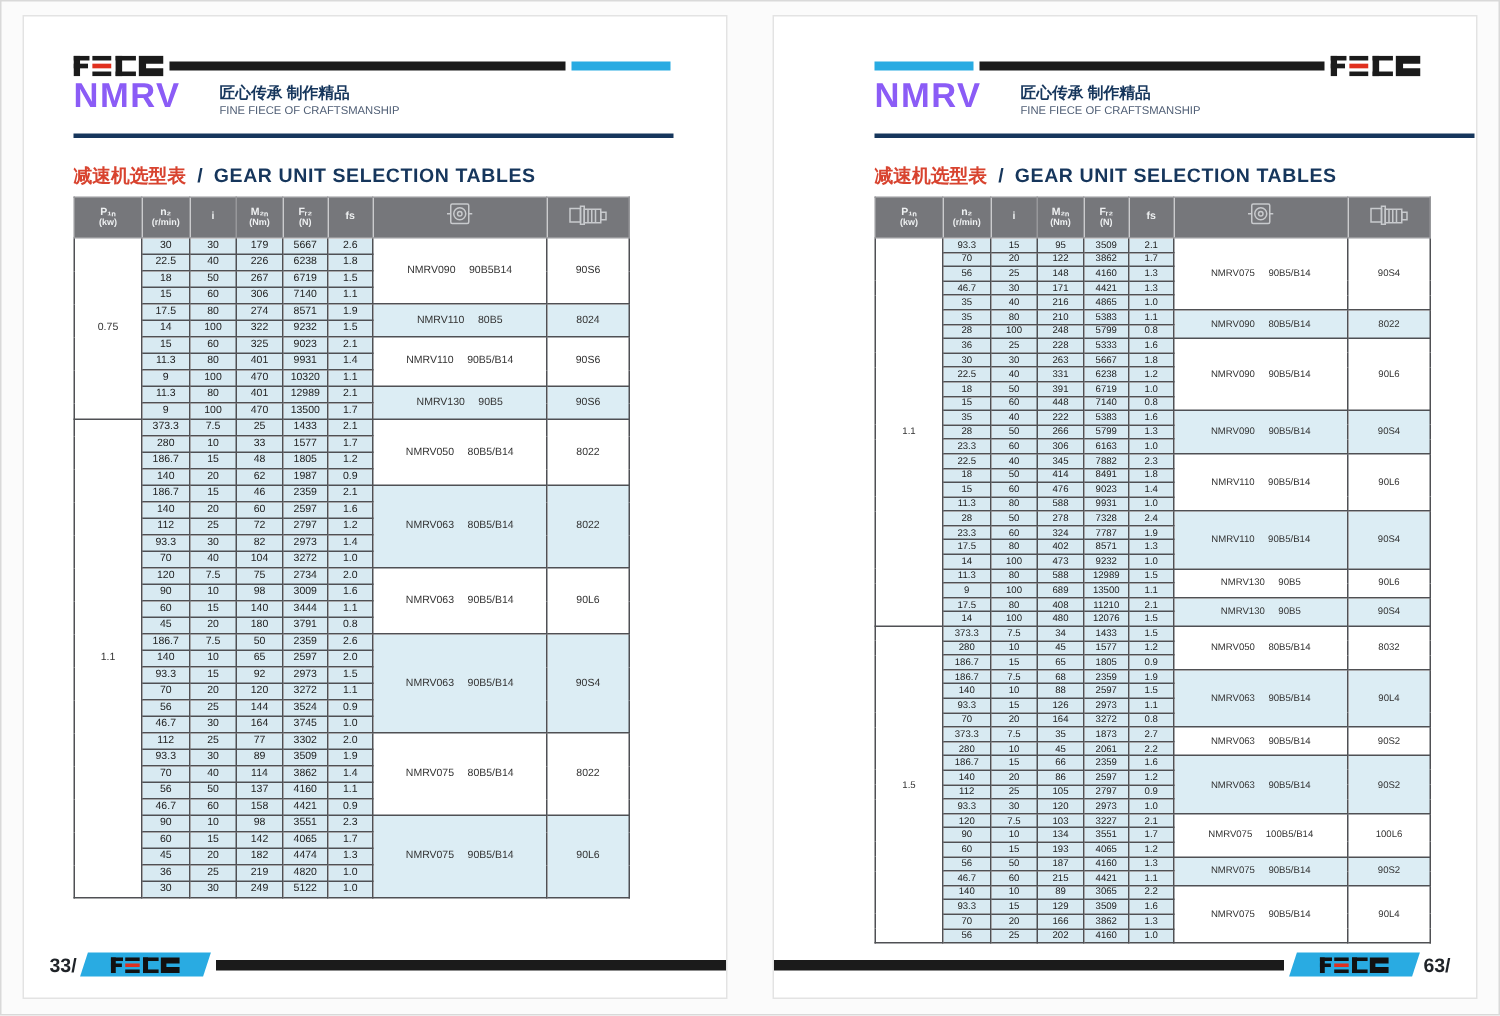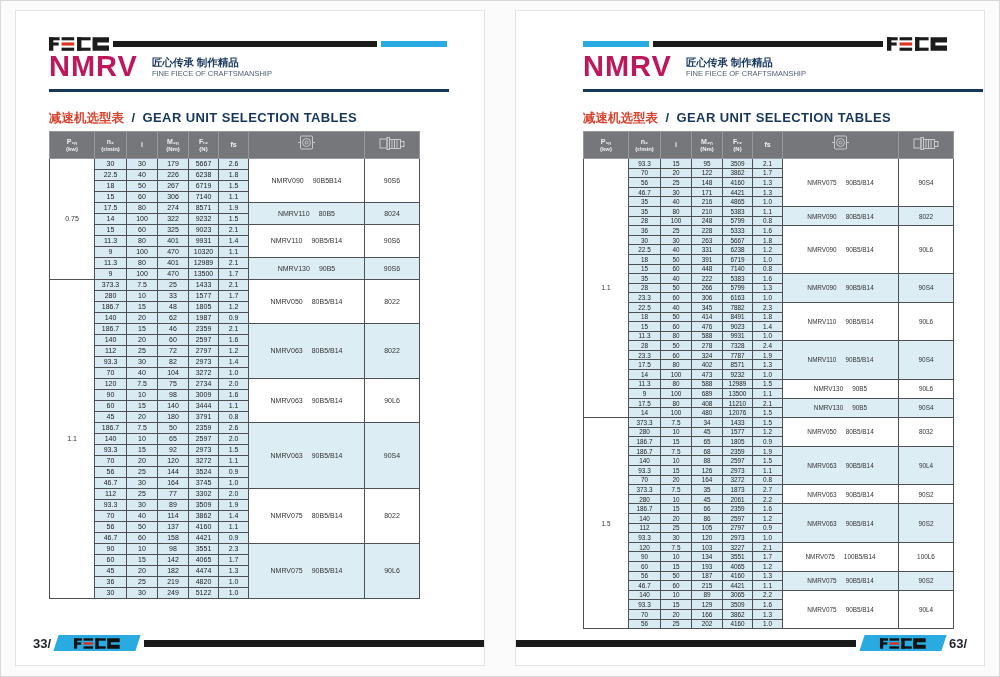--- a/index.html
+++ b/index.html
@@ -8,22 +8,22 @@
   .page{position:absolute;top:9px;width:470px;height:656px;background:#ffffff;border:1px solid #e3e3e3;box-sizing:border-box;}
   .page-left{left:14px;--l:33px;}
   .page-right{left:514px;--l:67px;}
 
   
   .brandrow{position:absolute;top:26px;left:var(--l);right:37px;display:flex;align-items:center;gap:4px;}
   .bar-black{flex:1;height:6px;background:#1b1b1b;}
   .bar-cyan{width:66px;height:6px;background:#29abe2;}
   .logo-svg{display:block;}
   .titlerow{position:absolute;top:41px;left:var(--l);display:flex;align-items:flex-start;}
-  .nmrv{font-size:29px;font-weight:bold;color:#be185d;letter-spacing:1px;line-height:1;}
-  .taglines{margin-left:14px;padding-top:3px;}
+  .nmrv{font-size:23px;font-weight:bold;color:#8b5cf6;letter-spacing:1px;line-height:1;}
+  .taglines{margin-left:26px;padding-top:3px;}
   .tag-cn{font-size:10.5px;font-weight:bold;color:#16365c;line-height:1.35;}
   .tag-en{font-size:7.5px;color:#4e5d74;line-height:1.4;}
   .navy-hr{position:absolute;top:78px;left:var(--l);width:400px;height:2.5px;background:#16365c;}
   .sectiontitle{position:absolute;top:97px;left:var(--l);white-space:nowrap;text-align:center;}
   .st-cn{font-size:12.5px;font-weight:bold;color:#d8432f;}
   .st-sep{font-size:13px;font-weight:bold;color:#16365c;margin:0 3px;}
   .st-en{font-size:13px;font-weight:bold;color:#16365c;letter-spacing:0.4px;}
 
   
   .tablewrap{position:absolute;top:120px;left:var(--l);}

